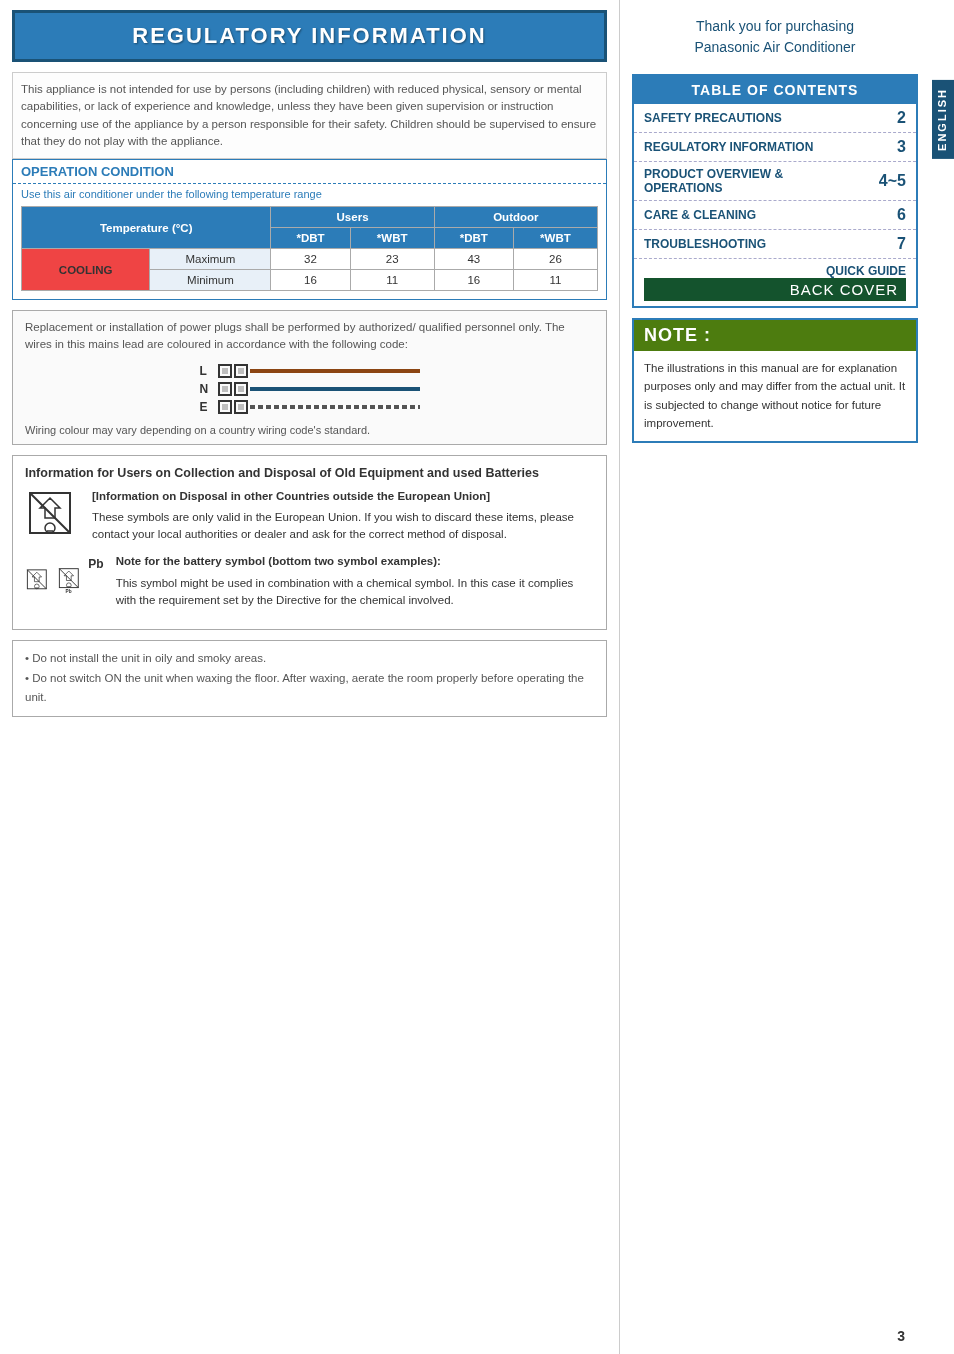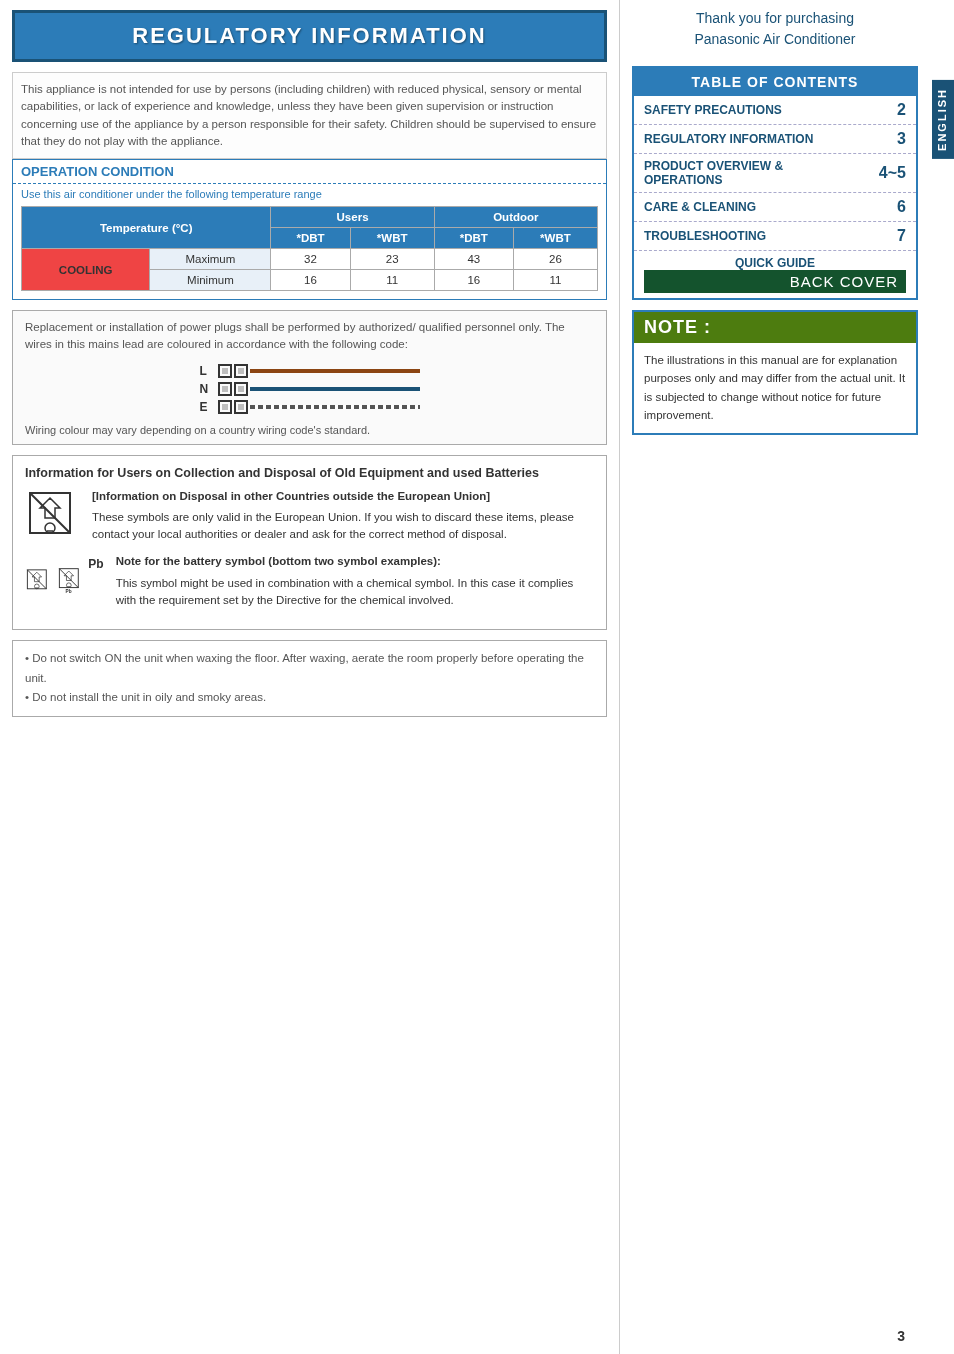--- a/index.html
+++ b/index.html
@@ -39,21 +39,21 @@
     }
 
     .main-content {
       width: 620px;
       padding: 10px 12px;
       border-right: 1px solid #ccc;
     }
 
     .right-panel {
       width: 310px;
-      padding: 2px 12px;
+      padding: 10px 12px;
       position: relative;
     }
 
     
     .main-title {
       background: #2c7cb8;
       color: #fff;
       text-align: center;
       font-size: 22px;
       font-weight: 900;
@@ -313,21 +313,21 @@
     .toc-page {
       font-size: 16px;
       font-weight: bold;
       color: #1a5276;
       margin-left: 8px;
     }
 
     .toc-item-quick {
       background: #fff;
       flex-direction: column;
-      align-items: center;
+      align-items: flex-end;
     }
 
     .back-cover-label {
       background: #14532d;
       color: #fff;
       font-weight: normal;
       font-size: 15px;
       padding: 3px 8px;
       letter-spacing: 1px;
       align-self: flex-end;
@@ -493,22 +493,22 @@
           <div class="pb-label">Pb</div>
         </div>
         <div class="disposal-text">
           <div class="disposal-bold">Note for the battery symbol (bottom two symbol examples):</div>
           <span>This symbol might be used in combination with a chemical symbol. In this case it complies with the requirement set by the Directive for the chemical involved.</span>
         </div>
       </div>
     </div>
 
     <div class="bottom-notes">
+      <div>• Do not install the unit in oily and smoky areas.</div>
       <div>• Do not switch ON the unit when waxing the floor. After waxing, aerate the room properly before operating the unit.</div>
-      <div>• Do not install the unit in oily and smoky areas.</div>
     </div>
 
   </div>
 
   <div class="right-panel">
 
     <div class="thank-you">
       <span>Thank you for purchasing<br>Panasonic Air Conditioner</span>
     </div>
 

